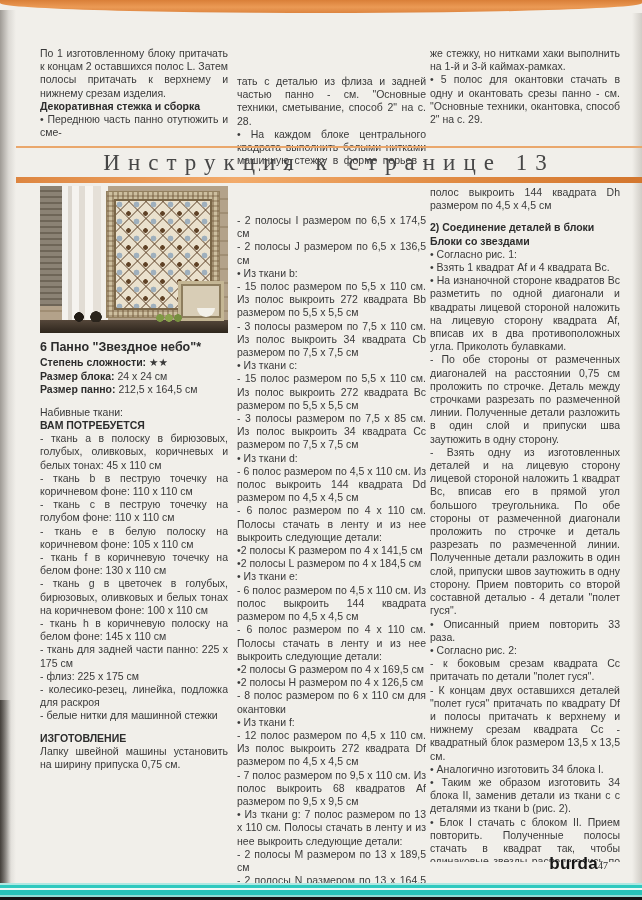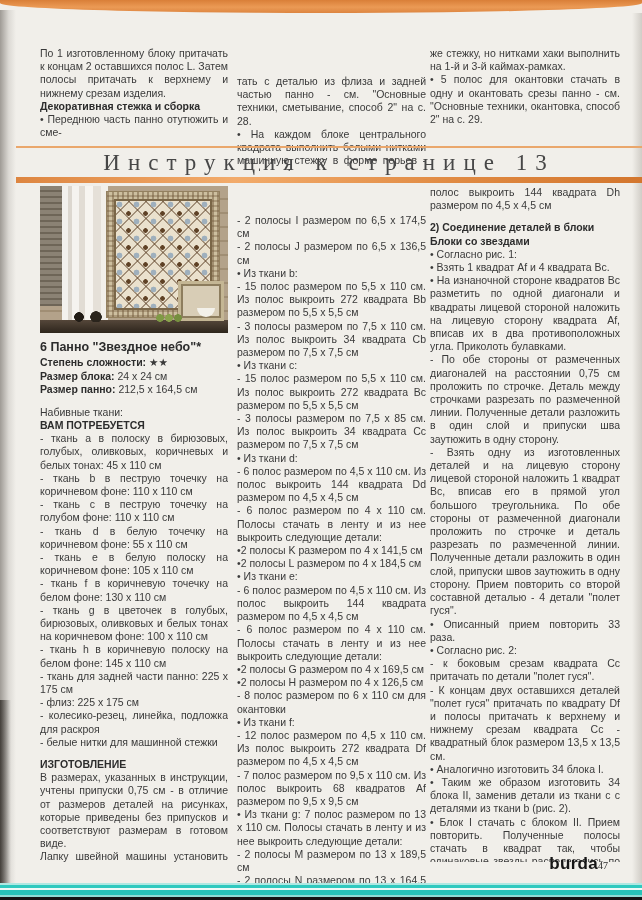--- a/index.html
+++ b/index.html
@@ -135,32 +135,30 @@
       <div class="blk blk-title">6 Панно "Звездное небо"*</div>
       <div class="blk blk-lv"><span class="lv-label">Степень сложности: </span><span>★★</span></div>
       <div class="blk blk-lv"><span class="lv-label">Размер блока: </span><span>24 x 24 см</span></div>
       <div class="blk blk-lv"><span class="lv-label">Размер панно: </span><span>212,5 x 164,5 см</span></div>
       <div class="blk blk-gap"></div>
       <div class="blk blk-p">Набивные ткани:</div>
       <div class="blk blk-h">ВАМ ПОТРЕБУЕТСЯ</div>
       <div class="blk blk-p">- ткань a в полоску в бирюзовых, голубых, оливковых, коричневых и белых тонах: 45 x 110 см</div>
       <div class="blk blk-p">- ткань b в пеструю точечку на коричневом фоне: 110 x 110 см</div>
       <div class="blk blk-p">- ткань c в пеструю точечку на голубом фоне: 110 x 110 см</div>
-      <div class="blk blk-p">- ткань d в белую точечку на коричневом фоне: 55 x 110 см</div>
       <div class="blk blk-p">- ткань e в белую полоску на коричневом фоне: 105 x 110 см</div>
       <div class="blk blk-p">- ткань f в коричневую точечку на белом фоне: 130 x 110 см</div>
       <div class="blk blk-p">- ткань g в цветочек в голубых, бирюзовых, оливковых и белых тонах на коричневом фоне: 100 x 110 см</div>
       <div class="blk blk-p">- ткань h в коричневую полоску на белом фоне: 145 x 110 см</div>
       <div class="blk blk-p">- ткань для задней части панно: 225 x 175 см</div>
       <div class="blk blk-p">- флиз: 225 x 175 см</div>
       <div class="blk blk-p">- колесико-резец, линейка, подложка для раскроя</div>
       <div class="blk blk-p">- белые нитки для машинной стежки</div>
       <div class="blk blk-gap"></div>
       <div class="blk blk-h">ИЗГОТОВЛЕНИЕ</div>
-      <div class="blk blk-p">В размерах, указанных в инструкции, учтены припуски 0,75 см - в отличие от размеров деталей на рисунках, которые приведены без припусков и соответствуют размерам в готовом виде.</div>
       <div class="blk blk-p">Лапку швейной машины установить на ширину припуска 0,75 см.</div>
     </div>
 </div>
 
 <div class="col main-col c2">
     <div class="blk blk-p">- 2 полосы I размером по 6,5 x 174,5 см</div>
     <div class="blk blk-p">- 2 полосы J размером по 6,5 x 136,5 см</div>
     <div class="blk blk-p">• Из ткани b:</div>
     <div class="blk blk-p">- 15 полос размером по 5,5 x 110 см. Из полос выкроить 272 квадрата Bb размером по 5,5 x 5,5 см</div>
     <div class="blk blk-p">- 3 полосы размером по 7,5 x 110 см. Из полос выкроить 34 квадрата Cb размером по 7,5 x 7,5 см</div>

